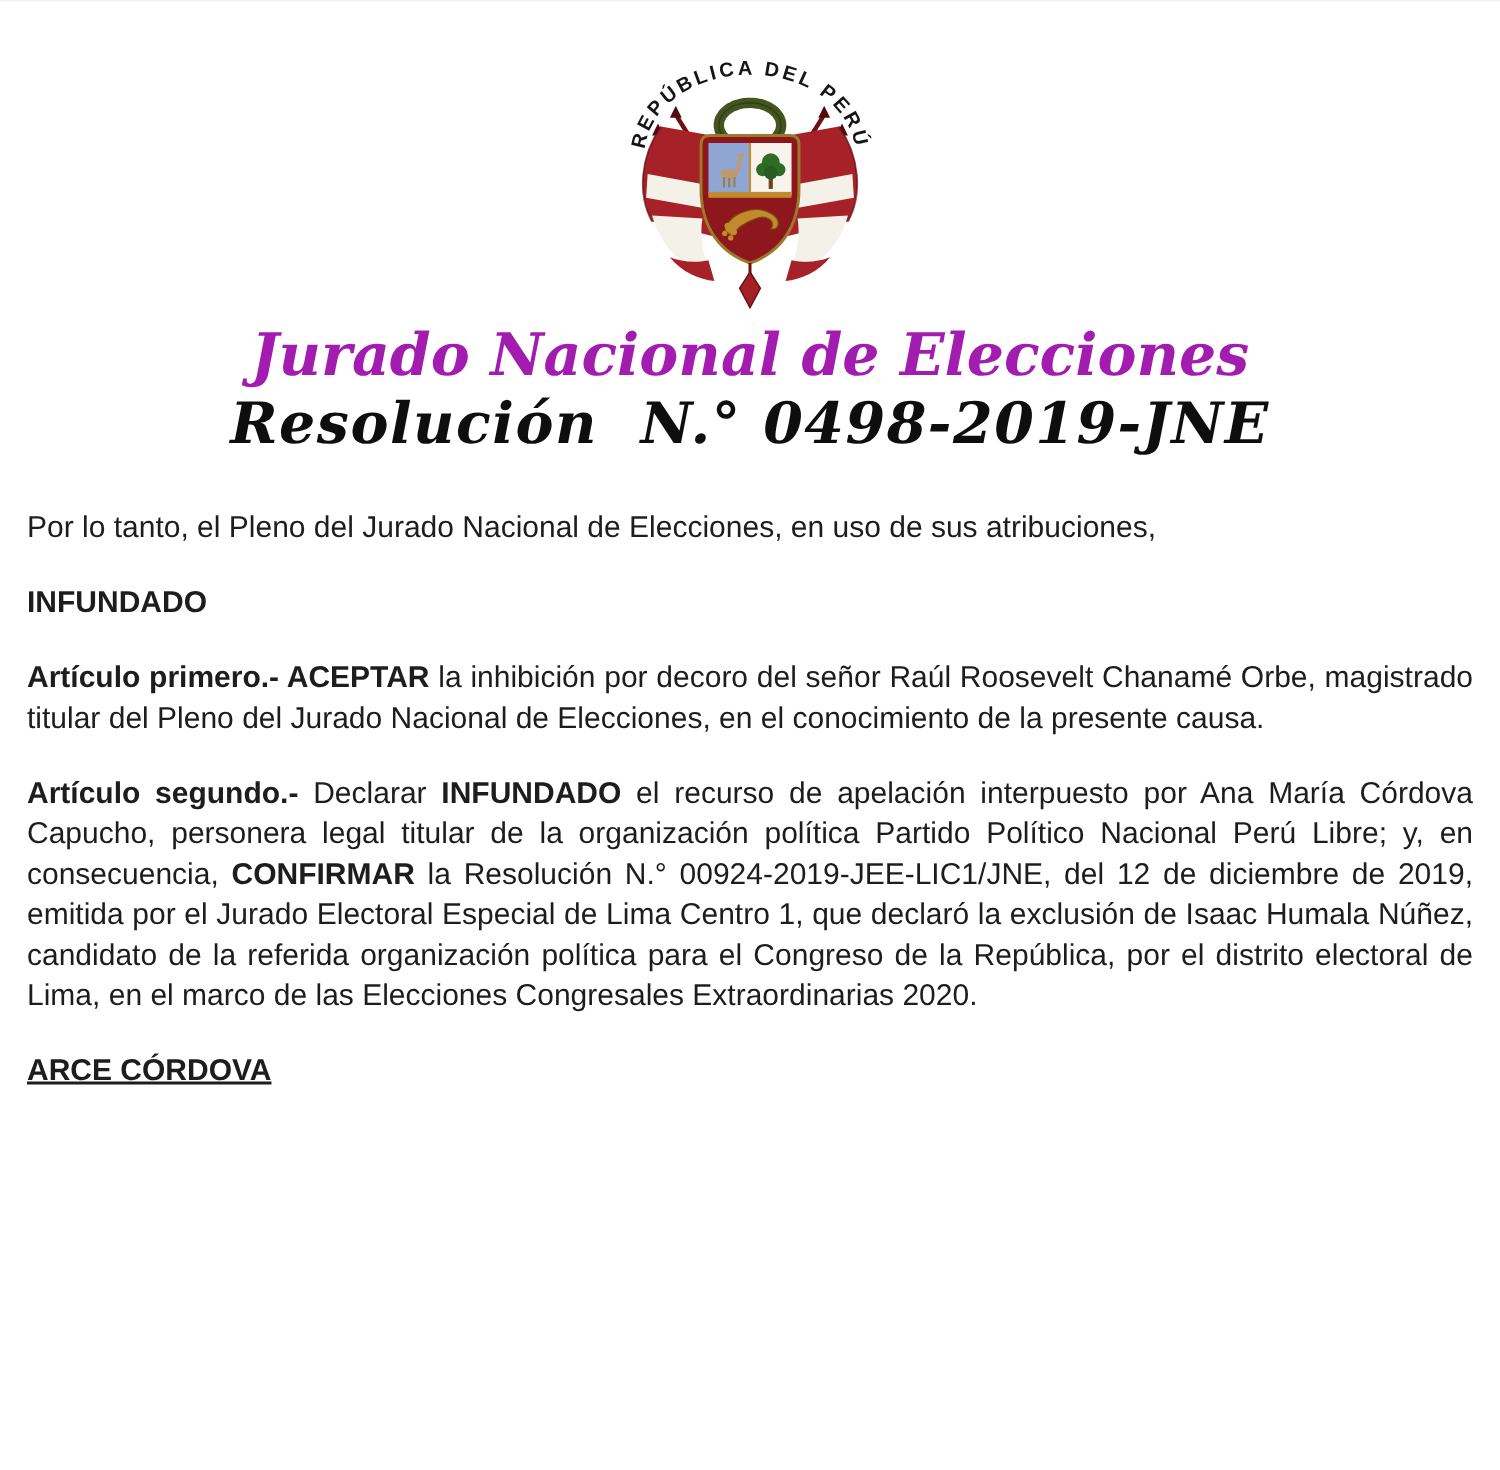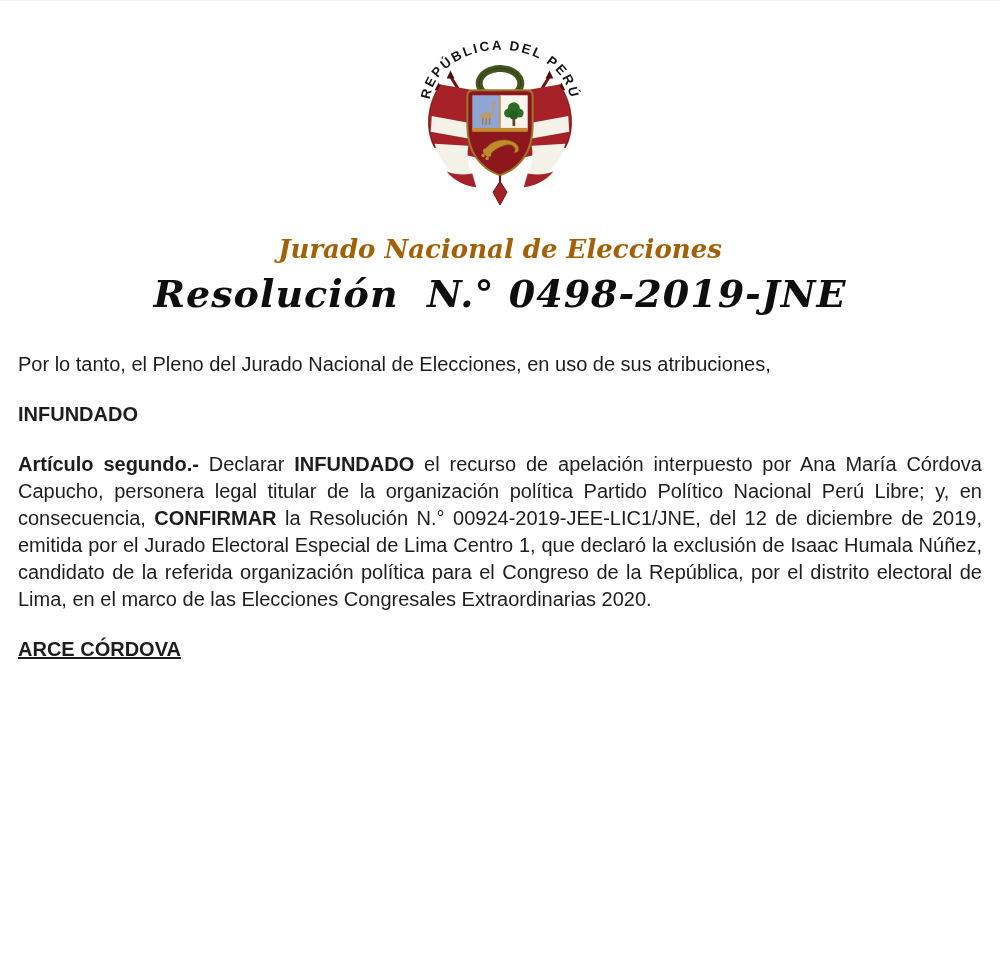--- a/index.html
+++ b/index.html
@@ -18,26 +18,25 @@
   .doc-header{ text-align:center; }
   .emblem{
     width:180px;
     height:186px;
     margin:26px auto 0 auto;
   }
   .institution{
     font-family:"DejaVu Serif", serif;
     font-style:italic;
     font-weight:700;
-    font-size:26px;
+    font-size:39px;
     line-height:49px;
     letter-spacing:0px;
-    color:#a16207;
+    color:#a21caf;
     white-space:pre;
-    margin-top:12px;
   }
   .resolution{
     font-family:"DejaVu Serif", serif;
     font-style:italic;
     font-weight:600;
     font-size:38px;
     line-height:40px;
     letter-spacing:1px;
     color:#0e0e0e;
     white-space:pre;
@@ -143,17 +142,18 @@
     </div>
 
     <div class="institution">Jurado Nacional de Elecciones</div>
 
     <div class="resolution">Resolución  N.° 0498-2019-JNE</div>
   </header>
 
   <main class="doc-body" id="doc-body">
       <p class="para justify"><span>Por lo tanto, el Pleno del Jurado Nacional de Elecciones, en uso de sus atribuciones,</span></p>
       <p class="para"><span class="b">INFUNDADO</span></p>
+      <p class="para justify"><span class="b">Artículo primero.- ACEPTAR</span><span> la inhibición por decoro del señor Raúl Roosevelt Chanamé Orbe, magistrado titular del Pleno del Jurado Nacional de Elecciones, en el conocimiento de la presente causa.</span></p>
       <p class="para justify"><span class="b">Artículo segundo.-</span><span> Declarar </span><span class="b">INFUNDADO</span><span> el recurso de apelación interpuesto por Ana María Córdova Capucho, personera legal titular de la organización política Partido Político Nacional Perú Libre; y, en consecuencia, </span><span class="b">CONFIRMAR</span><span> la Resolución N.° 00924-2019-JEE-LIC1/JNE, del 12 de diciembre de 2019, emitida por el Jurado Electoral Especial de Lima Centro 1, que declaró la exclusión de Isaac Humala Núñez, candidato de la referida organización política para el Congreso de la República, por el distrito electoral de Lima, en el marco de las Elecciones Congresales Extraordinarias 2020.</span></p>
       <p class="para extra-space"><span class="b">ARCE CÓRDOVA</span></p>
     </main>
 
 </div>
 
 </body></html>

